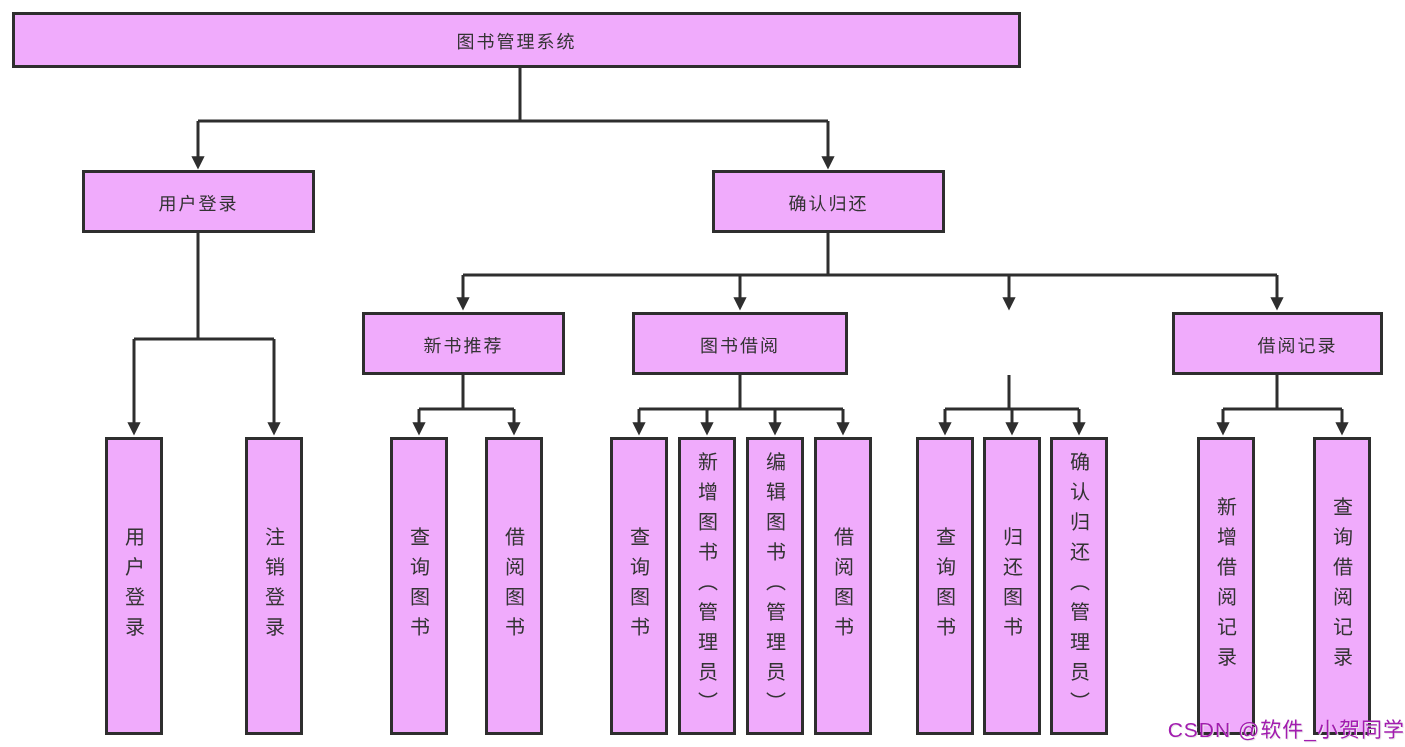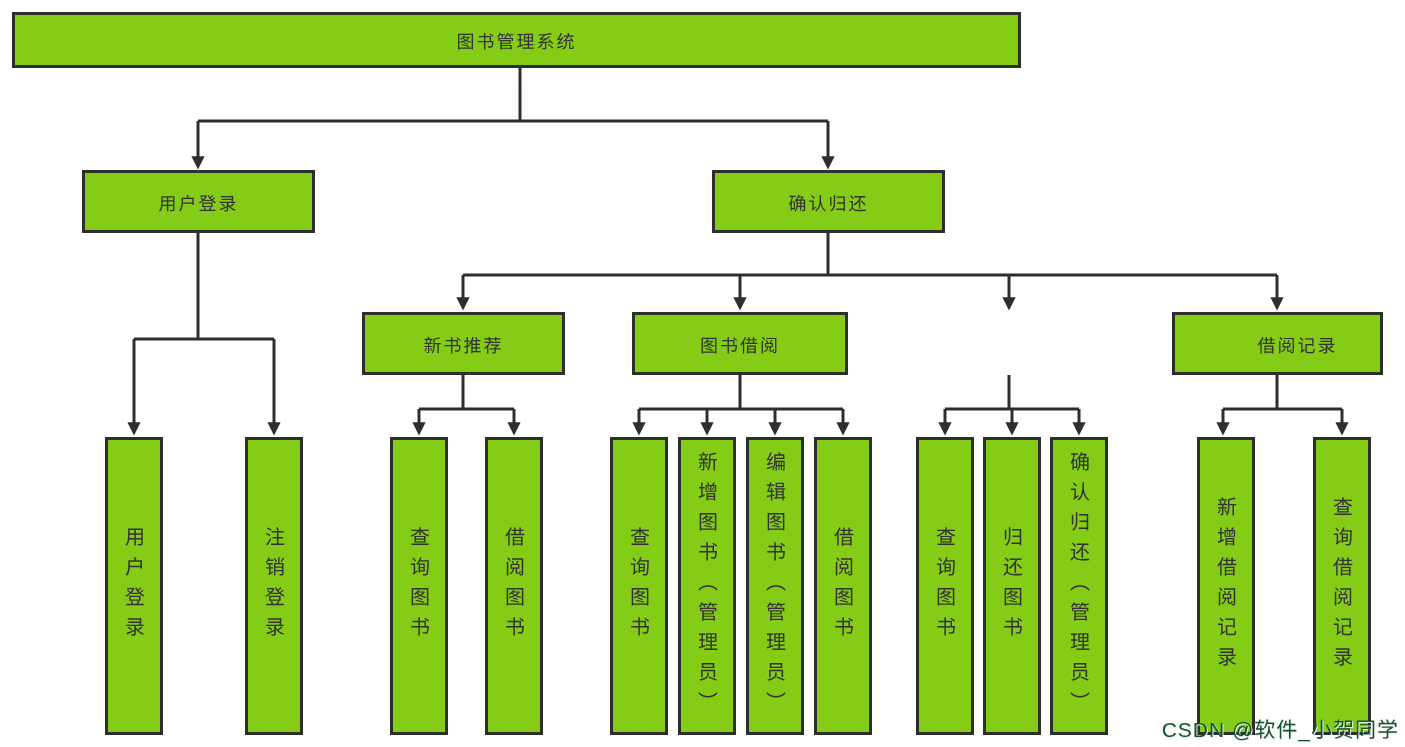--- a/index.html
+++ b/index.html
@@ -13,21 +13,21 @@
     overflow: hidden;
   }
   .connectors {
     position: absolute;
     left: 0; top: 0;
     width: 1405px; height: 747px;
   }
   .node {
     position: absolute;
     box-sizing: border-box;
-    background: #84cc16;
+    background: #f0abfc;
     border: 3px solid #2e2e2e;
     display: flex;
     align-items: center;
     justify-content: center;
     font-size: 18px;
     letter-spacing: 2px;
     color: #333333;
     white-space: nowrap;
   }
   .leaf {
@@ -55,24 +55,24 @@
   .pos-c1 { left: 678px; }
   .pos-c2 { left: 746px; }
   .pos-c3 { left: 814px; }
   .pos-d0 { left: 916px; }
   .pos-d1 { left: 983px; }
   .pos-d2 { left: 1050px; }
   .pos-e0 { left: 1197px; }
   .pos-e1 { left: 1313px; }
   .watermark {
     position: absolute;
-    right: 6px;
+    right: 0;
     bottom: 4px;
     font-size: 21px;
-    color: #14532d;
+    color: #a21caf;
     letter-spacing: 1px;
     text-shadow: 1px 1px 0 #e9e9e9;
     z-index: 5;
     white-space: nowrap;
   }
   svg line, svg path.trunk { stroke: #2e2e2e; stroke-width: 3; fill: none; }
 </style>
 </head>
 <body>
 

